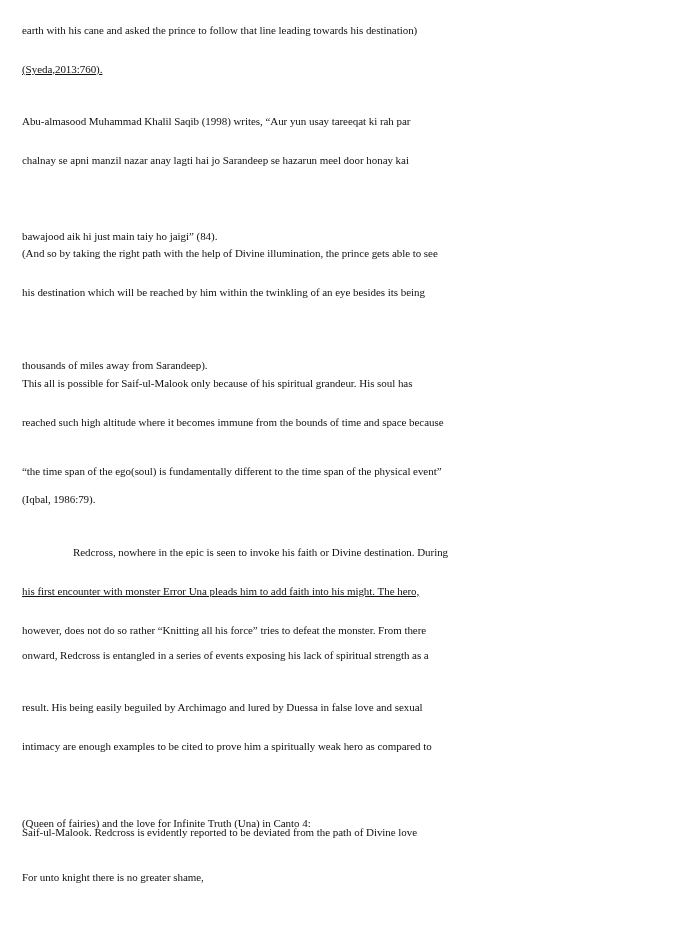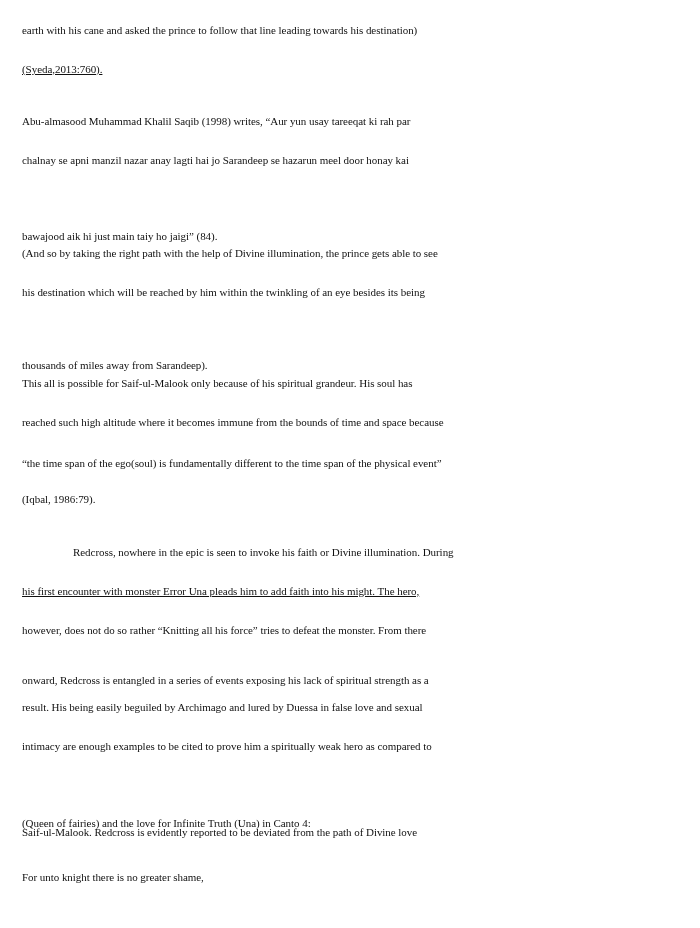--- a/index.html
+++ b/index.html
@@ -60,29 +60,29 @@
 
   <div class="para" style="top:243px;">
     <span class="line" style="top:0px;"> (And so by taking the right path with the help of Divine illumination, the prince gets able to see</span>
     <span class="line" style="top:38.7px;">his destination which will be reached by him within the twinkling of an eye besides its being</span>
     <span class="line" style="top:77.4px;margin-top:35px;">thousands of miles away from Sarandeep).</span>
   </div>
 
   <div class="para" style="top:373px;">
     <span class="line" style="top:0px;">This all is possible for Saif-ul-Malook only because of his spiritual grandeur. His soul has</span>
     <span class="line" style="top:38.7px;">reached such high altitude where it becomes immune from the bounds of time and space because</span>
-    <span class="line" style="top:80px;">“the time span of the ego(soul) is fundamentally different to the time span of the physical event”</span>
+    <span class="line" style="top:88px;">“the time span of the ego(soul) is fundamentally different to the time span of the physical event”</span>
     <span class="line" style="top:116.1px;">(Iqbal, 1986:79).</span>
   </div>
 
   <div class="para" style="top:542px;">
-    <span class="line indent" style="top:0px;">Redcross, nowhere in the epic is seen to invoke his faith or Divine illumination. During</span>
+    <span class="line indent" style="top:0px;">Redcross, nowhere in the epic is seen to invoke his faith or Divine destination. During</span>
     <span class="line" style="top:38.8px;text-decoration:underline;">his first encounter with monster Error Una pleads him to add faith into his might. The hero,</span>
     <span class="line" style="top:77.6px;">however, does not do so rather “Knitting all his force” tries to defeat the monster. From there</span>
-    <span class="line" style="top:128px;text-align:right;">onward, Redcross is entangled in a series of events exposing his lack of spiritual strength as a</span>
+    <span class="line" style="top:103px;text-align:right;">onward, Redcross is entangled in a series of events exposing his lack of spiritual strength as a</span>
     <span class="line" style="top:155.2px;">result. His being easily beguiled by Archimago and lured by Duessa in false love and sexual</span>
     <span class="line" style="top:194px;">intimacy are enough examples to be cited to prove him a spiritually weak hero as compared to</span>
     <span class="line" style="top:232.8px;margin-top:47px;">Saif-ul-Malook. Redcross is evidently reported to be deviated from the path of Divine love</span>
     <span class="line" style="top:271px;">(Queen of fairies) and the love for Infinite Truth (Una) in Canto 4:</span>
   </div>
 
   <div class="para" style="top:867px;">
     <span class="line" style="top:0px;">For unto knight there is no greater shame,</span>
   </div>
 

